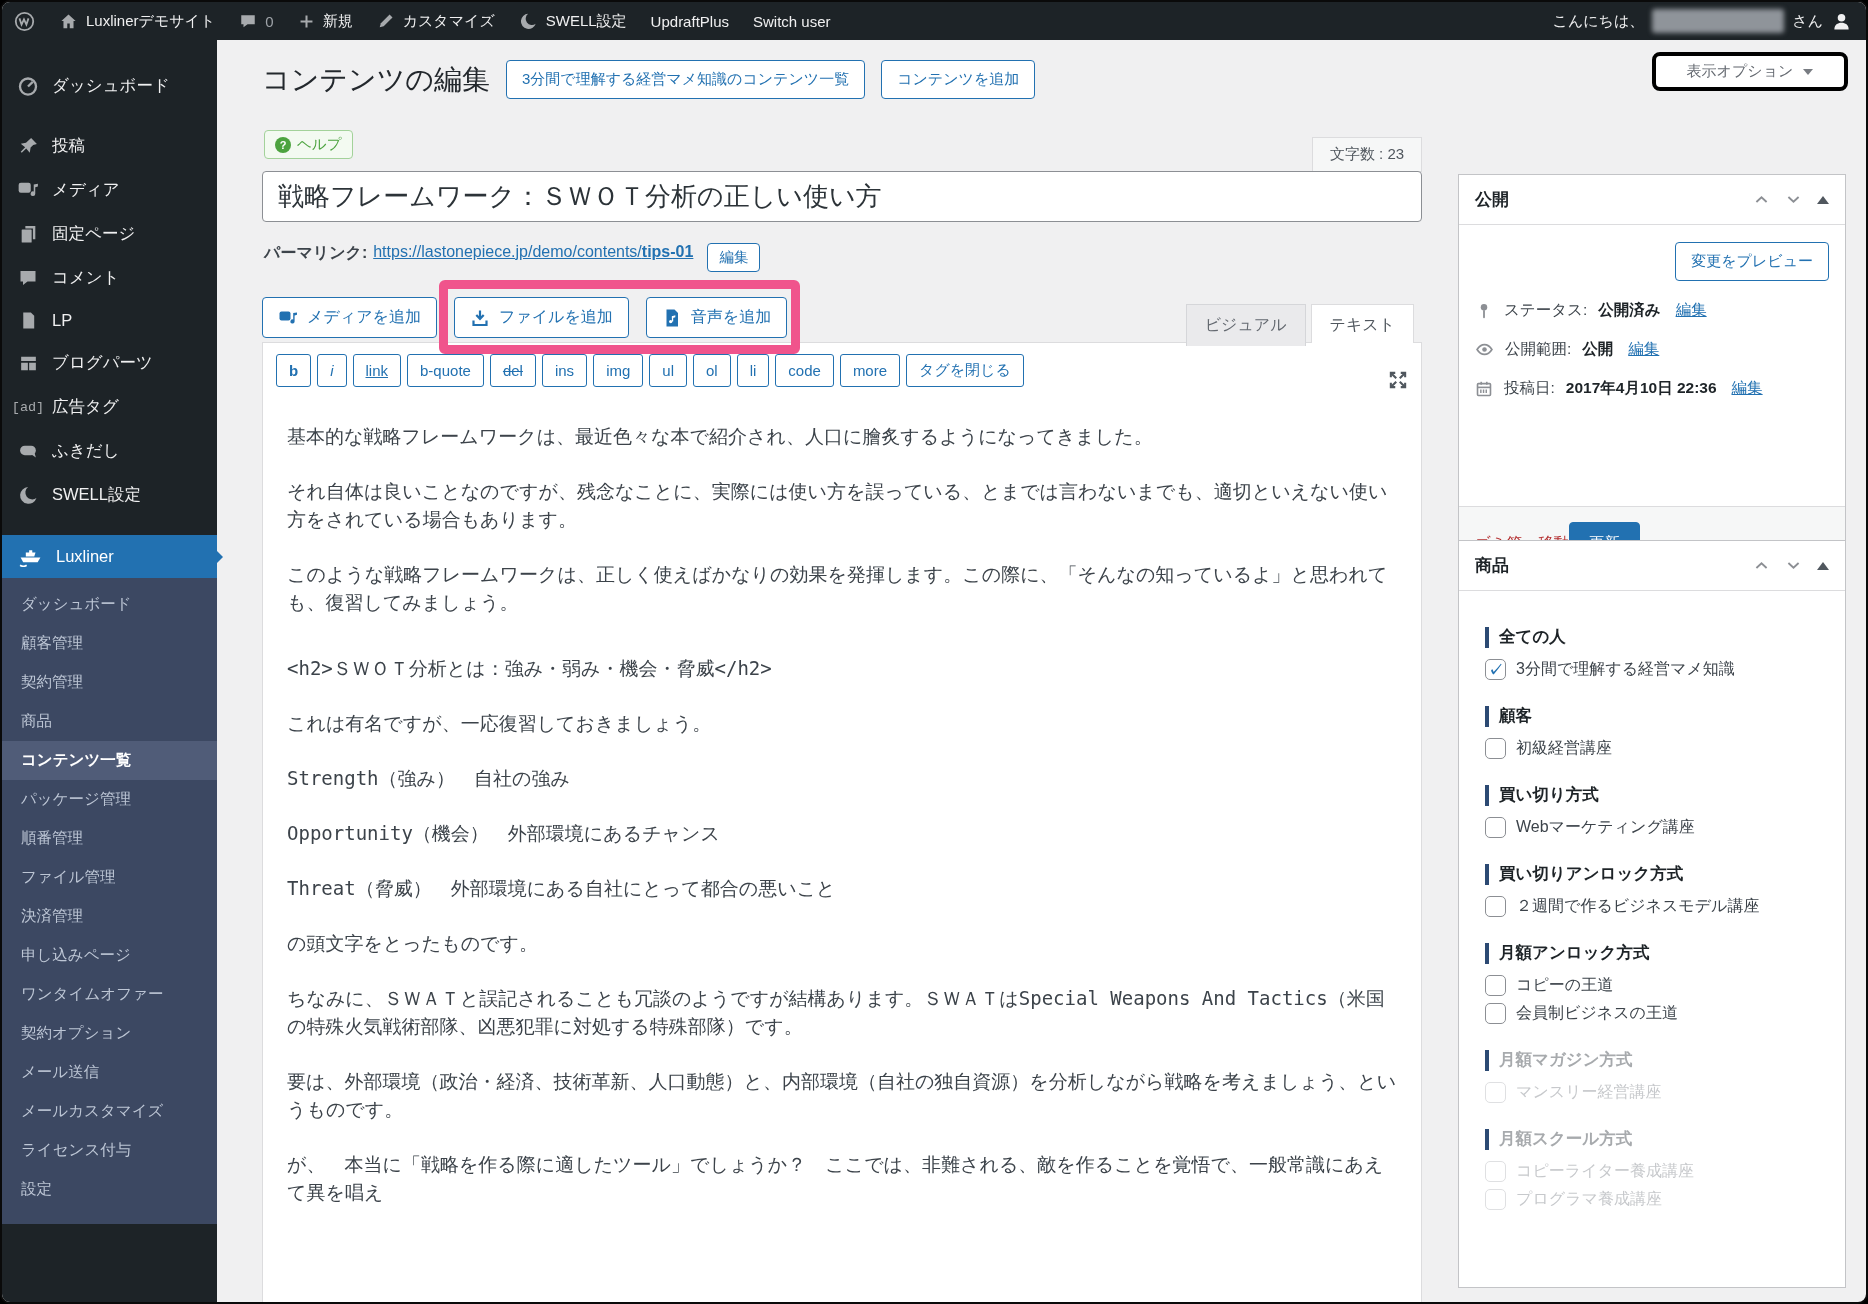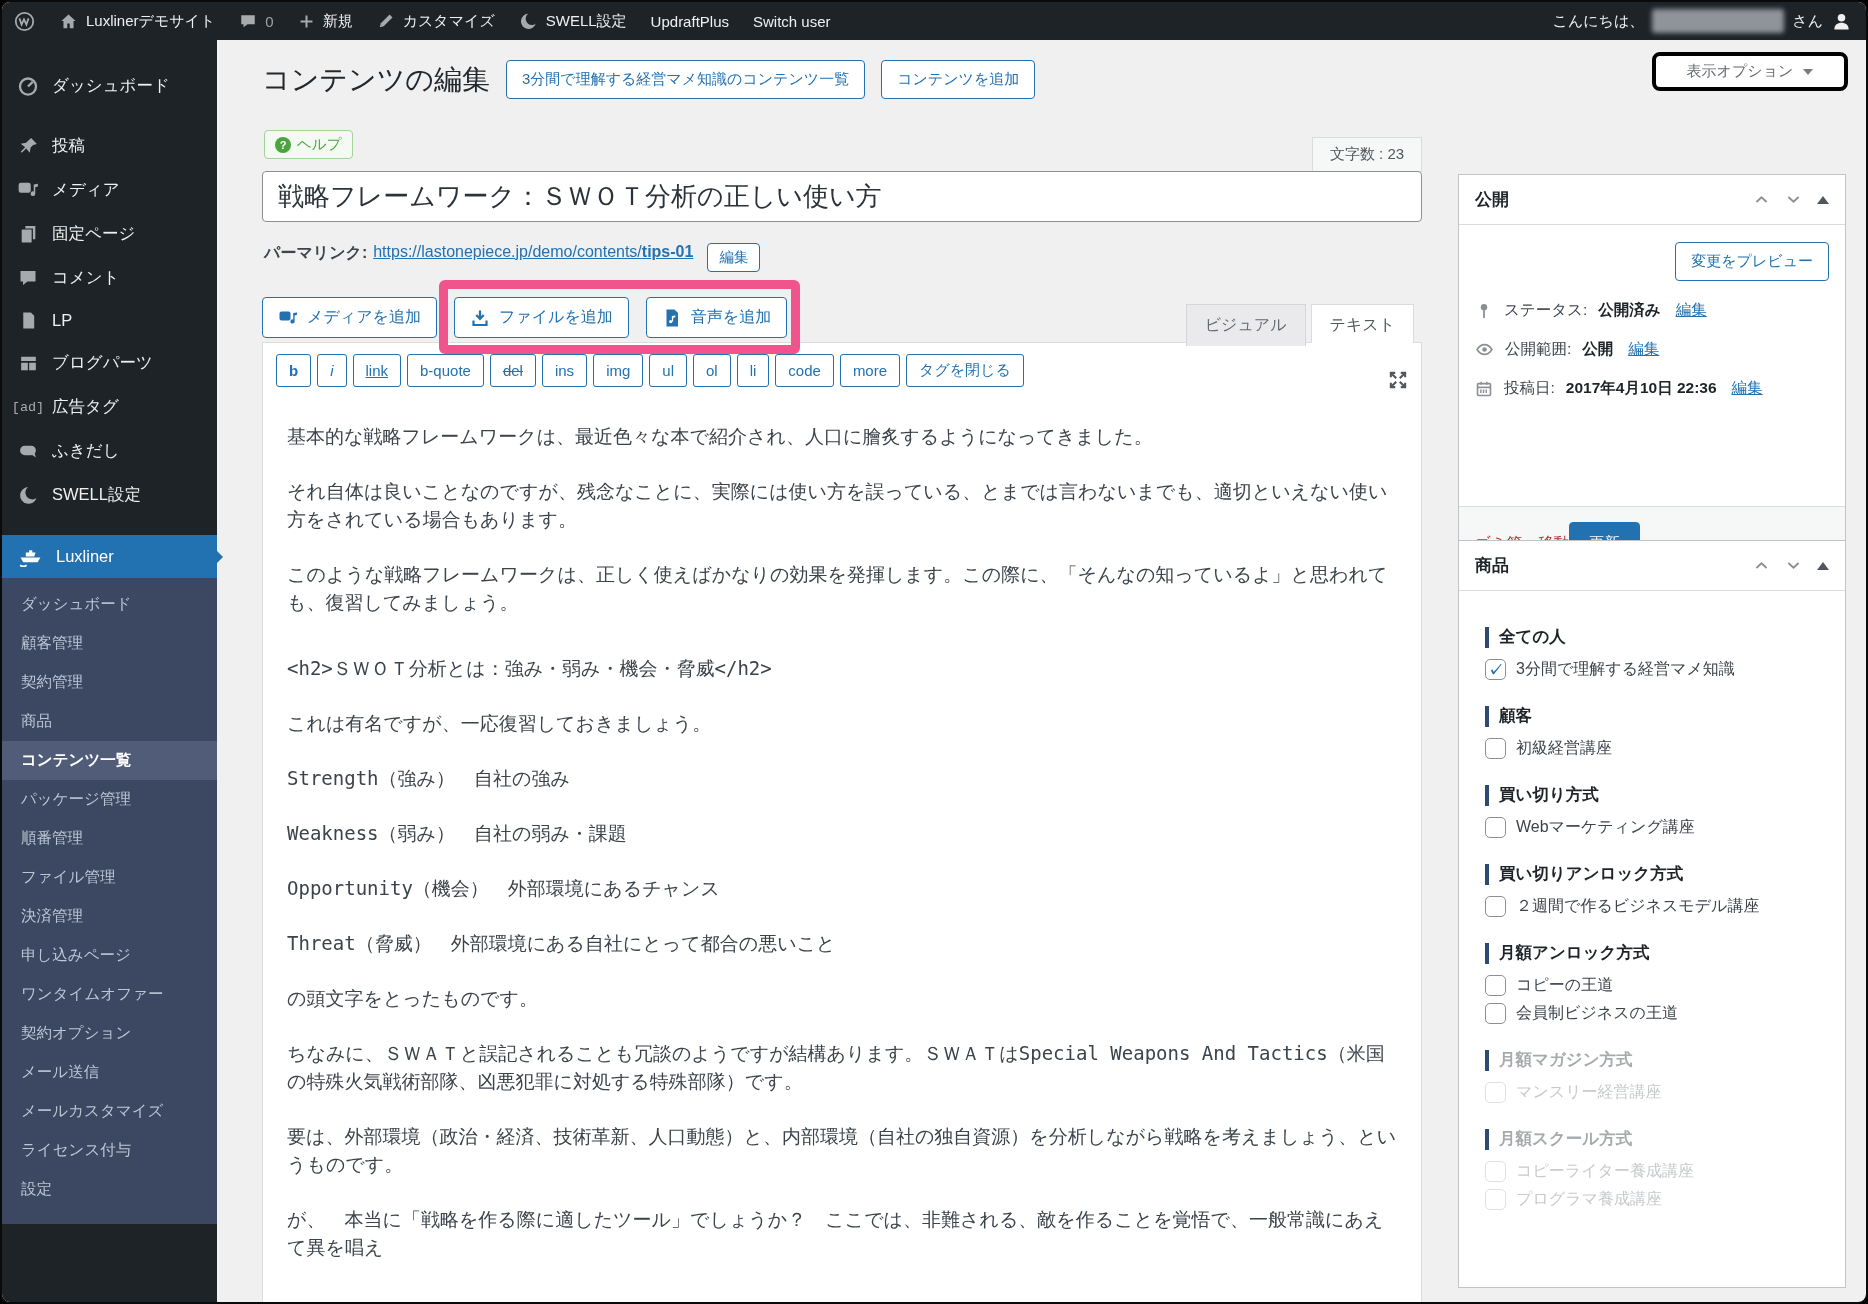--- a/index.html
+++ b/index.html
@@ -445,21 +445,20 @@
             <path d="M3.8 3.8l4.6 4.6M16.2 3.8l-4.6 4.6M16.2 16.2l-4.6-4.6M3.8 16.2l4.6-4.6" fill="none" stroke="currentColor" stroke-width="1.9"></path>
           </svg>
       </span>
       <div class="content">
         <div class="para">基本的な戦略フレームワークは、最近色々な本で紹介され、人口に膾炙するようになってきました。</div>
         <div class="para">それ自体は良いことなのですが、残念なことに、実際には使い方を誤っている、とまでは言わないまでも、適切といえない使い方をされている場合もあります。</div>
         <div class="para">このような戦略フレームワークは、正しく使えばかなりの効果を発揮します。この際に、「そんなの知っているよ」と思われても、復習してみましょう。</div>
         <div class="para h2gap">&lt;h2&gt;ＳＷＯＴ分析とは：強み・弱み・機会・脅威&lt;/h2&gt;</div>
         <div class="para">これは有名ですが、一応復習しておきましょう。</div>
         <div class="para">Strength（強み）　自社の強み</div>
-        <div class="para">Weakness（弱み）　自社の弱み・課題</div>
         <div class="para">Opportunity（機会）　外部環境にあるチャンス</div>
         <div class="para">Threat（脅威）　外部環境にある自社にとって都合の悪いこと</div>
         <div class="para">の頭文字をとったものです。</div>
         <div class="para">ちなみに、ＳＷＡＴと誤記されることも冗談のようですが結構あります。ＳＷＡＴはSpecial Weapons And Tactics（米国の特殊火気戦術部隊、凶悪犯罪に対処する特殊部隊）です。</div>
         <div class="para">要は、外部環境（政治・経済、技術革新、人口動態）と、内部環境（自社の独自資源）を分析しながら戦略を考えましょう、というものです。</div>
         <div class="para">が、　本当に「戦略を作る際に適したツール」でしょうか？　ここでは、非難される、敵を作ることを覚悟で、一般常識にあえて異を唱え</div>
       </div>
     </div>
   </div>
 

